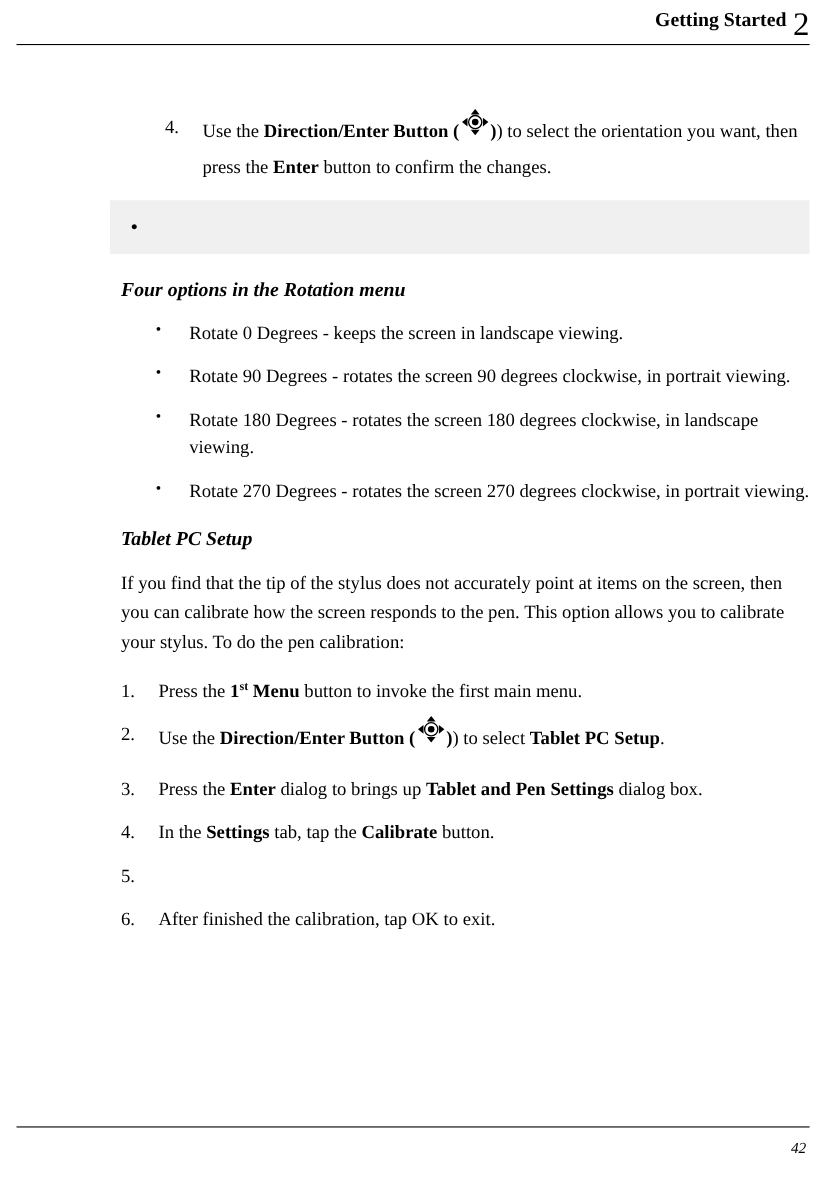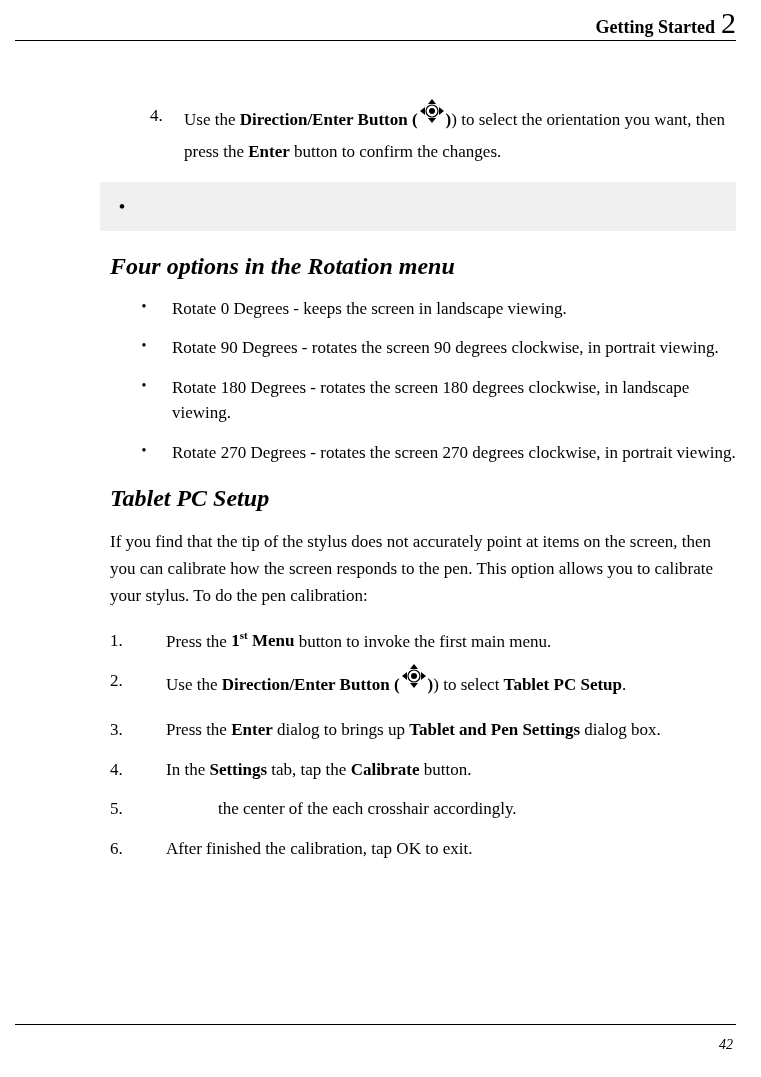--- a/index.html
+++ b/index.html
@@ -16,21 +16,21 @@
       background: #fff;
       position: relative;
     }
     .page {
       padding: 0 25px 0 110px;
     }
     .header {
       border-bottom: 1.5px solid #000;
       display: flex;
       justify-content: flex-end;
-      align-items: flex-end;
+      align-items: flex-start;
       padding-bottom: 2px;
       margin-left: -95px;
       margin-right: 0;
       padding-top: 8px;
     }
     .header-title {
       font-size: 18px;
       font-weight: bold;
       margin-right: 6px;
     }
@@ -81,21 +81,21 @@
       font-style: normal;
     }
     .note-text {
       flex: 1;
       padding-right: 20px;
     }
     .section-heading {
       font-weight: bold;
       font-style: italic;
       margin: 20px 0 16px 0;
-      font-size: 24px;
+      font-size: 18px;
     }
     .bullet-item {
       display: flex;
       margin: 0 0 14px 0;
       line-height: 1.5;
     }
     .bullet-mark {
       width: 62px;
       flex-shrink: 0;
       text-align: center;
@@ -120,21 +120,20 @@
       display: flex;
       margin-bottom: 14px;
       line-height: 1.5;
     }
     .ol-num {
       width: 34px;
       flex-shrink: 0;
     }
     .ol-text {
       flex: 1;
-      margin-left: 22px;
     }
     .ol-text-indent {
       padding-left: 52px;
       display: block;
     }
     .footer-line {
       position: absolute;
       bottom: 52px;
       left: 15px;
       right: 25px;
@@ -232,21 +231,21 @@
       <div class="ol-item">
         <div class="ol-num">4.</div>
         <div class="ol-text">
           <span>In the </span><span class="bold">Settings</span><span> tab, tap the </span><span class="bold">Calibrate</span><span> button.</span>
         </div>
       </div>
 
       <div class="ol-item">
         <div class="ol-num">5.</div>
         <div class="ol-text">
-          <span class="ol-text-indent">the center of the each crosshair accordingly.</span>
+          
         </div>
       </div>
 
       <div class="ol-item">
         <div class="ol-num">6.</div>
         <div class="ol-text">After finished the calibration, tap OK to exit.</div>
       </div>
     </div>
 
   </div>

